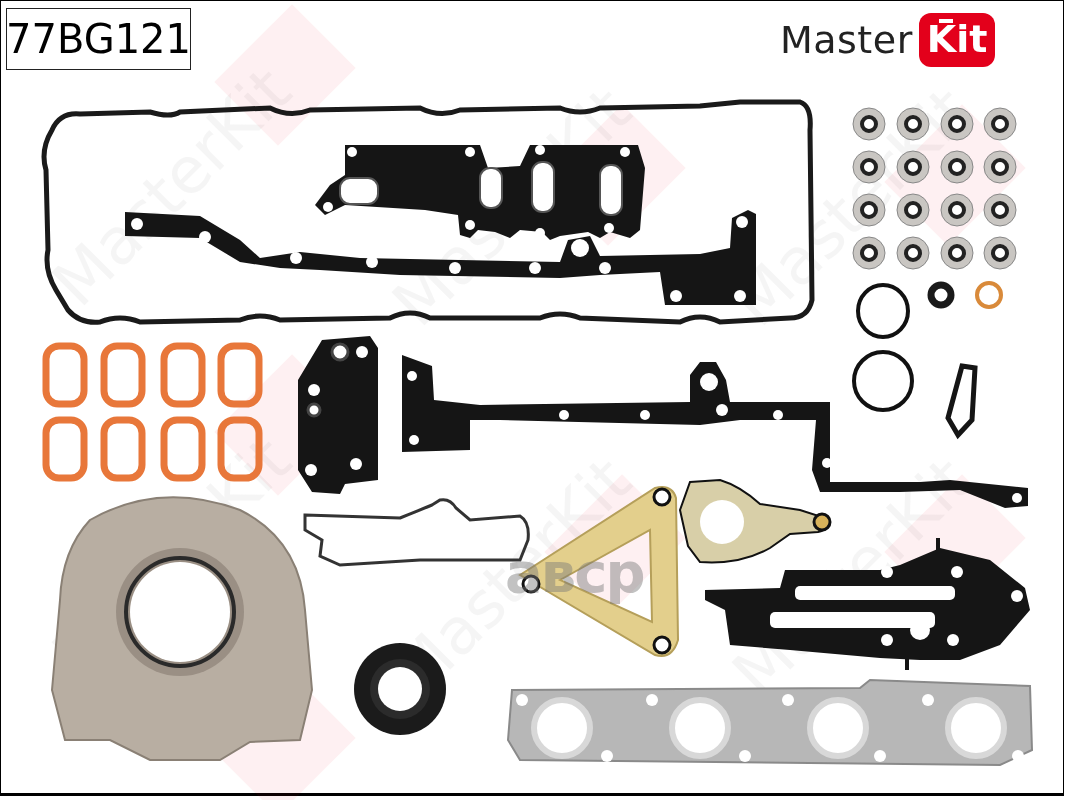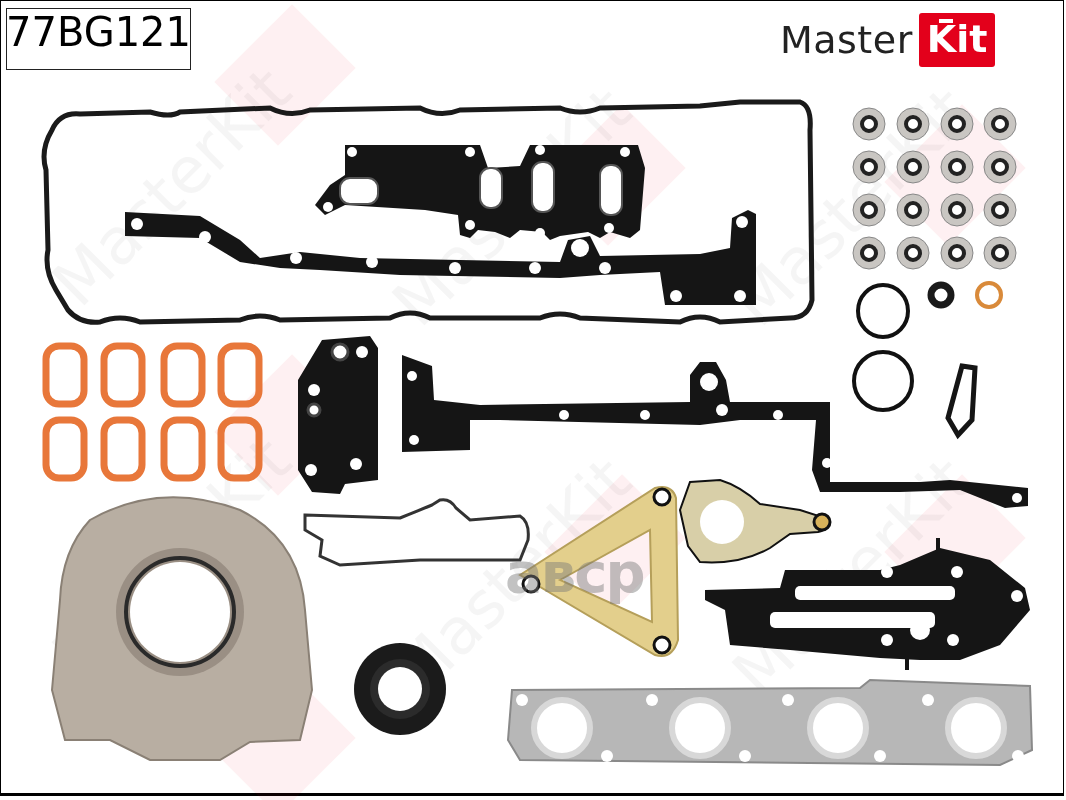--- a/index.html
+++ b/index.html
@@ -1,22 +1,22 @@
 <!DOCTYPE html>
 <html><head>
 <meta charset="utf-8">
 <style>
   html, body { margin:0; padding:0; background:#ffffff; }
   body { width:1066px; height:800px; position:relative; overflow:hidden; font-family:"Liberation Sans", sans-serif; }
   .frame { position:absolute; left:0; top:0; width:1064px; height:796px; border:1px solid #000; border-bottom:3px solid #000; box-sizing:border-box; }
-  .part-label { position:absolute; left:6px; top:8px; width:185px; height:62px; border:1px solid #222; box-sizing:border-box; display:flex; align-items:flex-start; justify-content:center; }
+  .part-label { position:absolute; left:6px; top:8px; width:185px; height:62px; border:1px solid #222; box-sizing:border-box; display:flex; align-items:center; justify-content:center; }
   .part-label span { font-family:"DejaVu Sans", sans-serif; font-size:40px; color:#000; letter-spacing:0px; }
   .logo { position:absolute; left:780px; top:10px; height:60px; display:flex; align-items:center; }
   .logo .master { font-family:"DejaVu Sans", sans-serif; font-size:38px; color:#222; letter-spacing:0.5px; }
-  .logo .kit { margin-left:6px; background:#e3001b; color:#fff; font-family:"DejaVu Sans", sans-serif; font-weight:bold; font-size:38px; padding:0 8px 2px 8px; border-radius:3px; height:52px; line-height:52px; position:relative; }
+  .logo .kit { margin-left:6px; background:#e3001b; color:#fff; font-family:"DejaVu Sans", sans-serif; font-weight:bold; font-size:38px; padding:0 8px 2px 8px; border-radius:12px; height:52px; line-height:52px; position:relative; }
   .logo .kit::before { content:""; position:absolute; left:20px; top:6px; width:14px; height:4px; background:#fff; }
   .watermark { position:absolute; left:0; top:0; width:1066px; height:800px; pointer-events:none; }
   .wm-text { position:absolute; font-family:"DejaVu Sans", sans-serif; font-size:64px; color:rgba(200,200,200,0.18); transform:rotate(-45deg); white-space:nowrap; }
   .wm-kit { position:absolute; width:110px; height:90px; background:rgba(230,0,27,0.06); transform:rotate(-45deg); }
   .seller-mark { position:absolute; left:505px; top:540px; font-family:"DejaVu Sans", sans-serif; font-size:56px; font-weight:bold; color:rgba(120,120,120,0.45); letter-spacing:-2px; }
   svg.parts { position:absolute; left:0; top:0; }
 </style>
 </head>
 <body>
 

